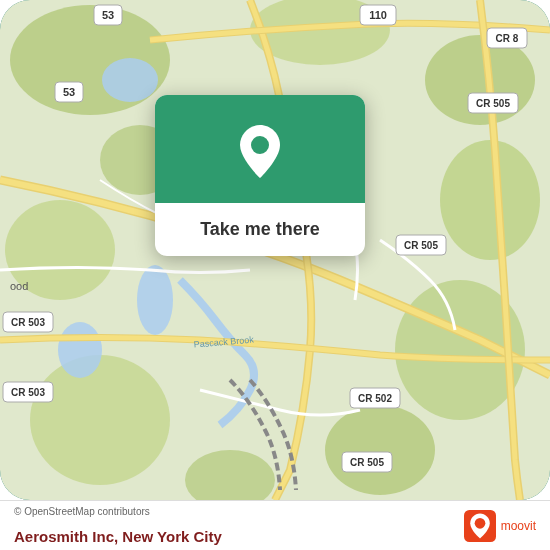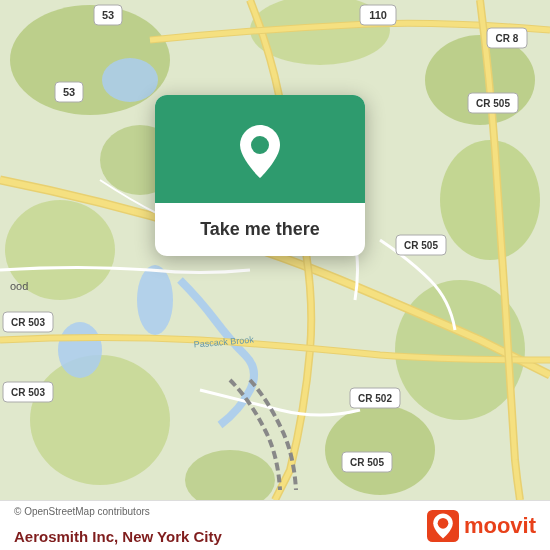--- a/index.html
+++ b/index.html
@@ -11,20 +11,21 @@
       font-family: Arial, sans-serif;
       position: relative;
     }
 
     #map-container {
       width: 550px;
       height: 500px;
       position: relative;
       overflow: hidden;
       background-color: #0f766e;
+      border-radius: 30px;
     }
 
     
     #map-svg {
       width: 100%;
       height: 100%;
       position: absolute;
       top: 0; left: 0;
     }
 
@@ -224,15 +225,15 @@
     <span id="attribution-text">© OpenStreetMap contributors</span>
     <span id="location-title">Aerosmith Inc, New York City</span>
   </div>
   <div id="moovit-logo">
 
     <svg id="moovit-icon" width="36" height="36" viewBox="0 0 36 36">
       <rect width="36" height="36" rx="6" fill="#e8411a"></rect>
       <path d="M18 4 C12 4 7 9 7 15 C7 23 18 32 18 32 C18 32 29 23 29 15 C29 9 24 4 18 4 Z" fill="white"></path>
       <circle cx="18" cy="15" r="6" fill="#e8411a"></circle>
     </svg>
-    <span id="moovit-text" style="color: rgb(232, 65, 26); font-weight: bold; font-size: 22px;">moovit</span>
+    <span id="moovit-text" style="color: rgb(232, 65, 26); font-weight: normal; font-size: 12px;">moovit</span>
   </div>
 </div>
 
 </body></html>

